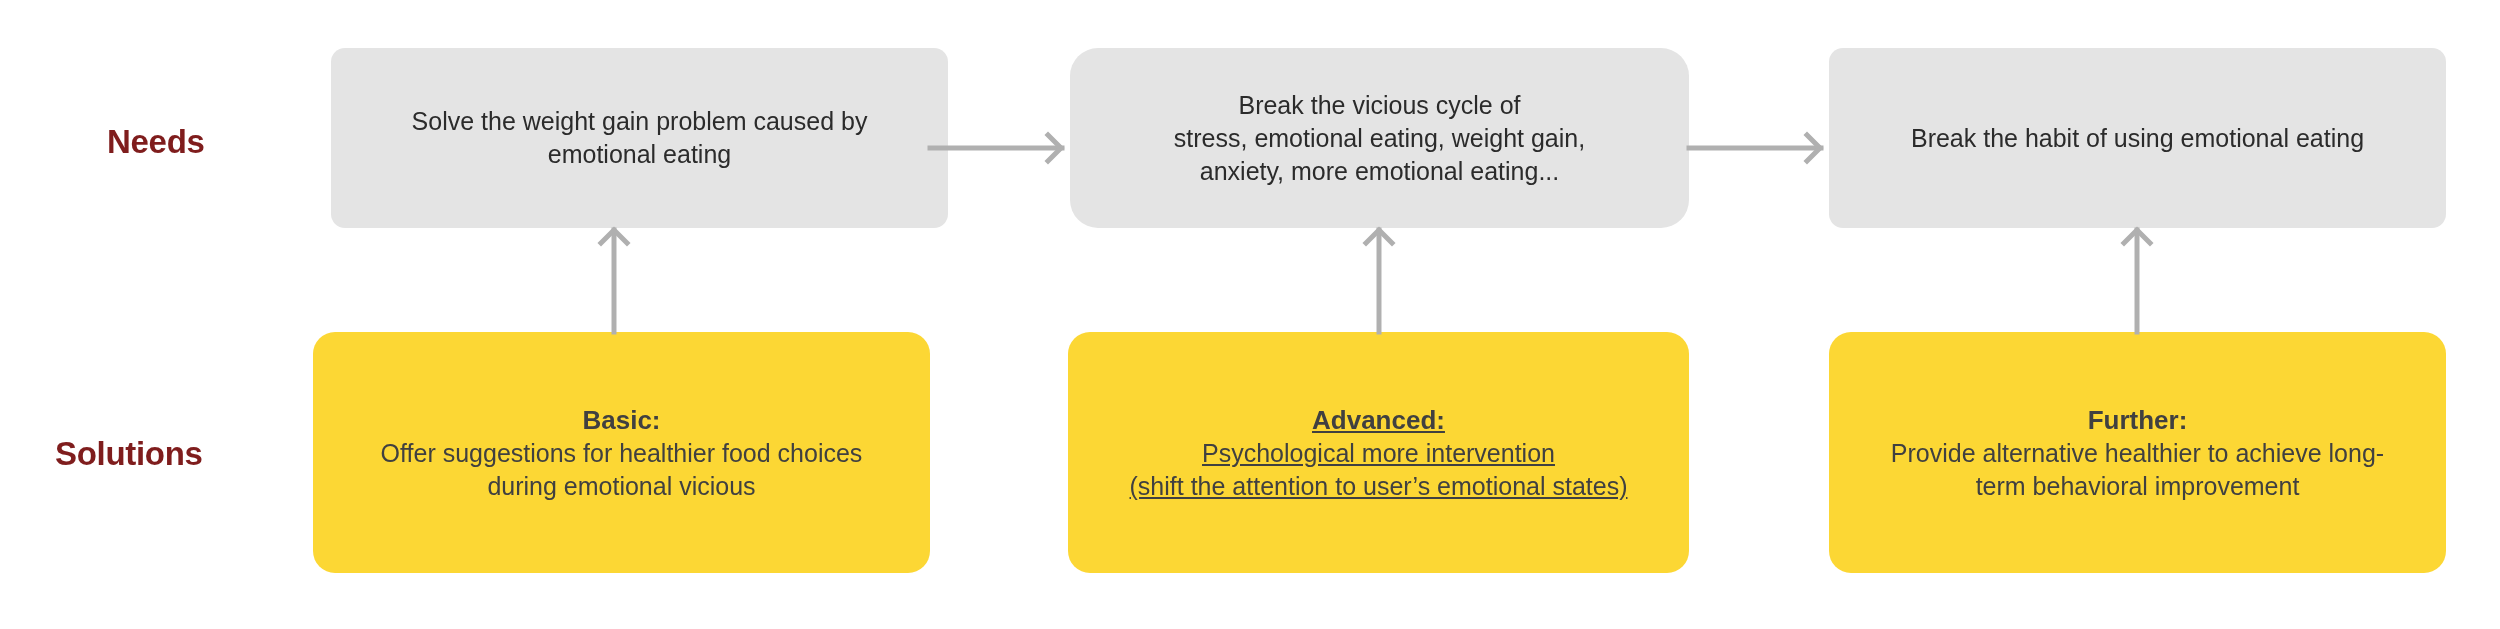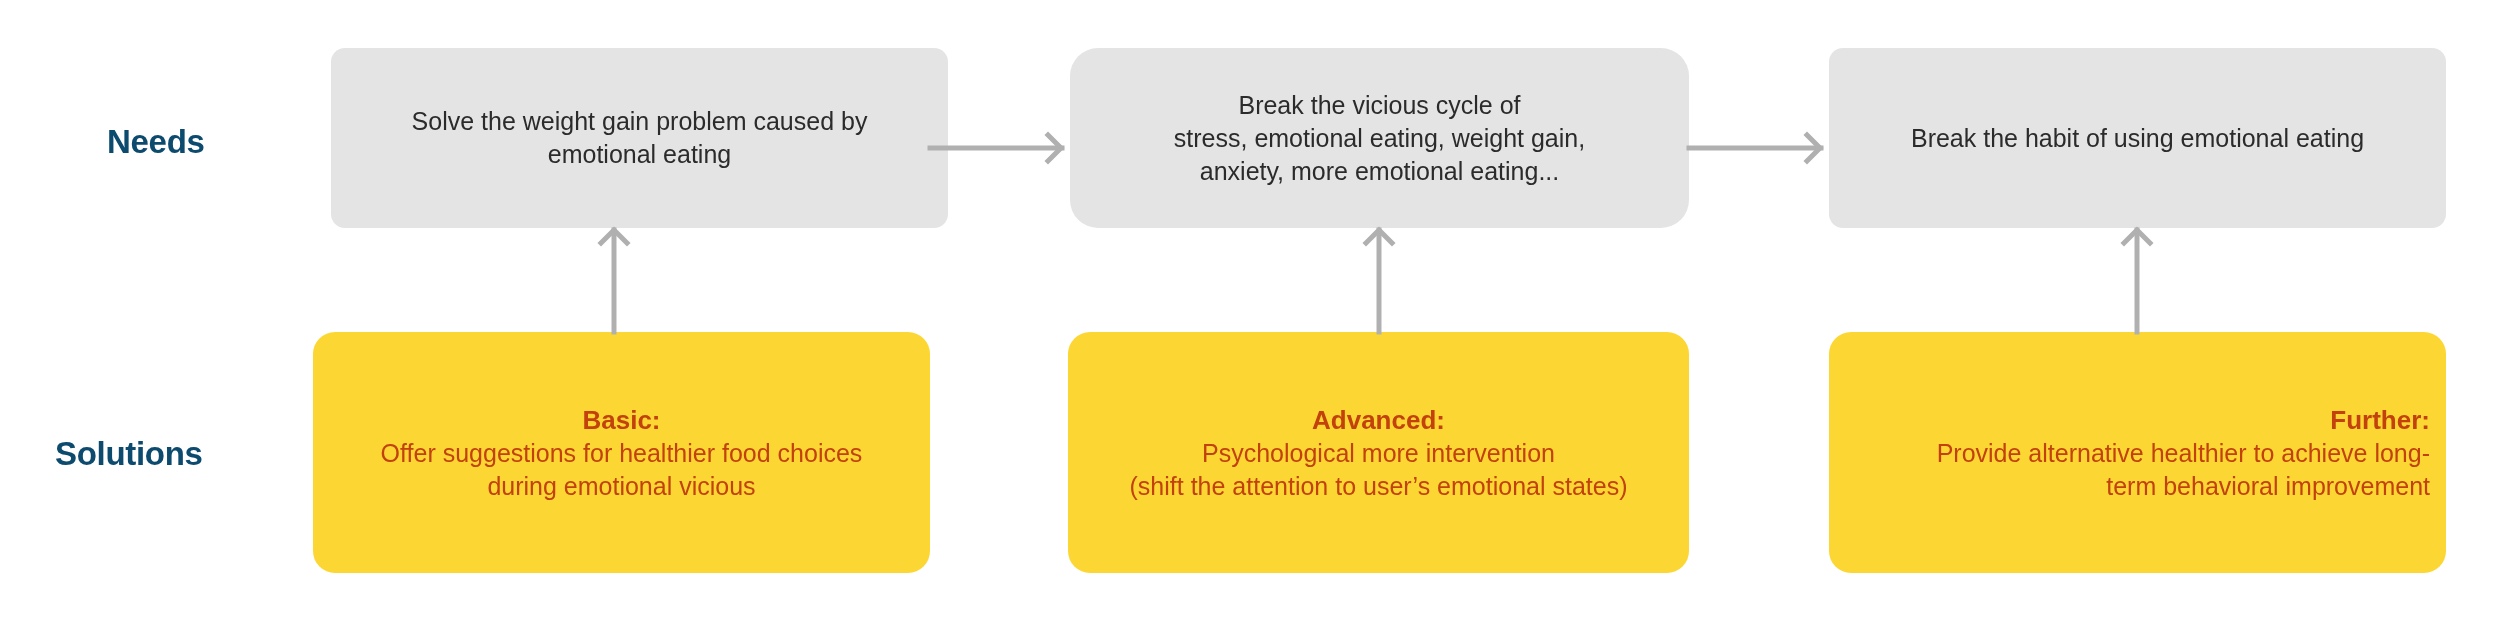--- a/index.html
+++ b/index.html
@@ -17,21 +17,21 @@
     position: relative;
     width: 2500px;
     height: 629px;
     background: #ffffff;
   }
 
   
   .row-label {
     position: absolute;
     font-weight: bold;
-    color: #0c4a6e;
+    color: #7f1d1d;
     font-size: 33px;
     letter-spacing: -0.3px;
     white-space: nowrap;
     line-height: 1;
   }
   #label-needs     { left: 107px; top: 125px; }
   #label-solutions { left: 55px;  top: 437px; }
 
   
   .node {
@@ -47,41 +47,41 @@
     background: #e4e4e4;
     border-radius: 14px;
     color: #2b2b2b;
     font-size: 25px;
     line-height: 33px;
     padding: 8px 18px;
   }
   .solution-node {
     background: #fcd734;
     border-radius: 22px;
-    color: #c2410c;
+    color: #404040;
     font-size: 25px;
     line-height: 33px;
     padding: 10px 16px;
   }
   .solution-title {
     font-weight: bold;
     font-size: 26px;
     line-height: 34px;
   }
   .line { display: block; white-space: nowrap; }
 
   
   #need-1 { left: 313px;  top: 48px;  width: 617px; height: 180px; margin-left: 18px; }
   #need-2 { left: 1070px; top: 48px;  width: 619px; height: 180px; border-radius: 28px; }
   #need-3 { left: 1829px; top: 48px;  width: 617px; height: 180px; text-align: center; }
 
   
   #solution-1 { left: 313px;  top: 332px; width: 617px; height: 241px; }
-  #solution-2 { left: 1068px; top: 332px; width: 621px; height: 241px; }
-  #solution-3 { left: 1829px; top: 332px; width: 617px; height: 241px; align-items: flex-end; }
+  #solution-2 { left: 1068px; top: 332px; width: 621px; height: 241px; text-decoration: underline; }
+  #solution-3 { left: 1829px; top: 332px; width: 617px; height: 241px; }
 
   
   .connector {
     position: absolute;
     overflow: visible;
   }
   #arrow-need-1-2 { left: 930px;  top: 128px; width: 140px; height: 40px; }
   #arrow-need-2-3 { left: 1689px; top: 128px; width: 140px; height: 40px; }
 
   #arrow-sol-1-need-1 { left: 592px;  top: 228px; width: 44px; height: 104px; }

